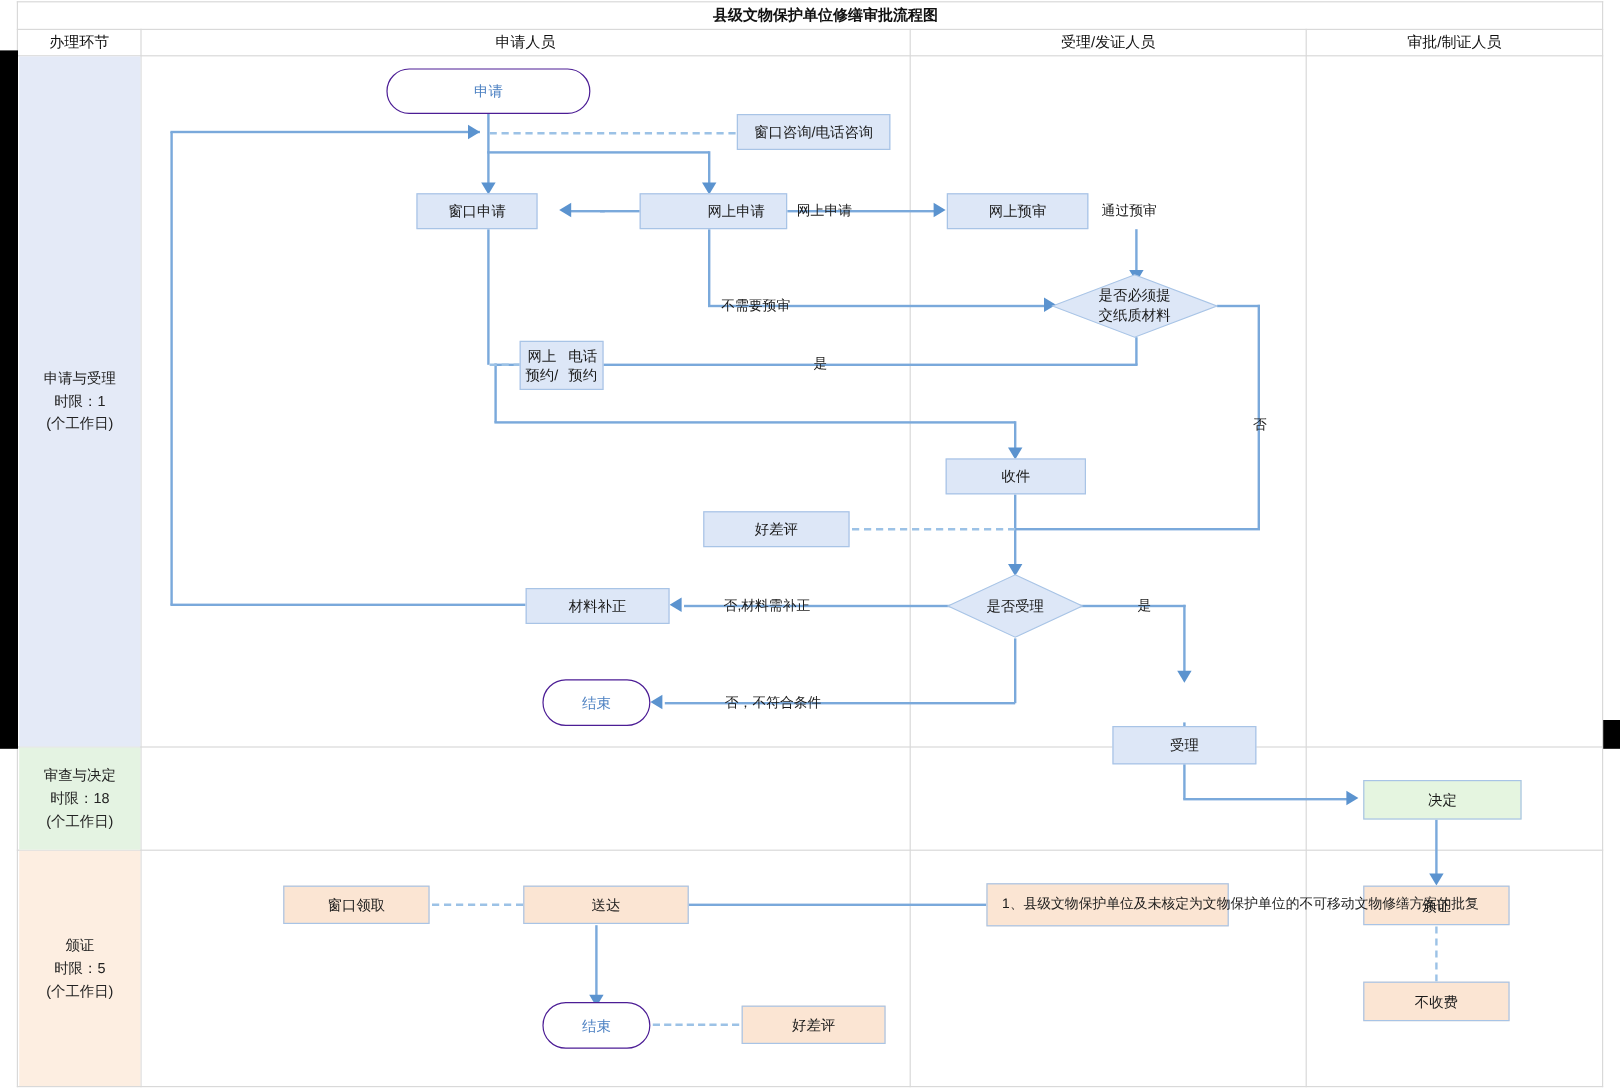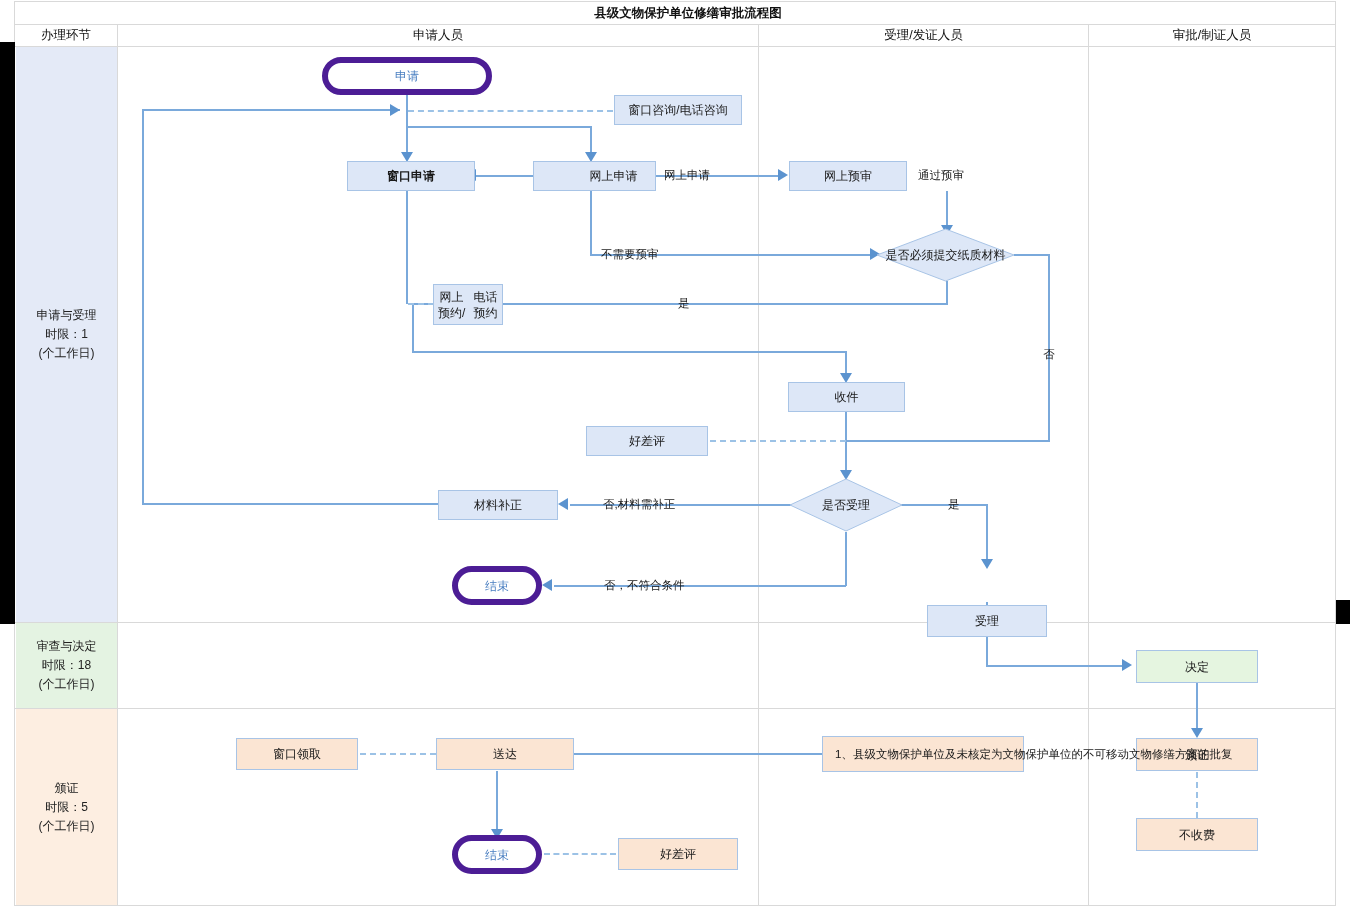--- a/index.html
+++ b/index.html
@@ -37,29 +37,29 @@
   
   .node{
     position:absolute; display:flex; align-items:center; justify-content:center;
     text-align:center; font-size:12px; line-height:16px; color:#1a1a1a;
     z-index:6; white-space:nowrap;
   }
   .rect{ background:#dde7f7; border:1px solid #a8c4e6; }
   .rect-orange{ background:#fbe5d3; border:1px solid #a8c4e6; }
   .rect-green{ background:#e5f5e0; border:1px solid #a8c4e6; }
   .term{
-    background:#ffffff; border:6px solid #4c1d95; border-radius:24px;
+    background:#ffffff; border:1px solid #4c1d95; border-radius:24px;
     color:#4a7fc1;
   }
   .node.multi{ white-space:normal; }
 
   .diamond{ position:absolute; z-index:6; }
   .diamond svg{ display:block; }
   .diamond .dlabel{
-    position:absolute; inset:0; display:flex; flex-direction:row;
+    position:absolute; inset:0; display:flex; flex-direction:column;
     align-items:center; justify-content:center; font-size:12px;
     line-height:17px; color:#1a1a1a; text-align:center;
   }
 
   
   .ln{ position:absolute; background:#7aa9db; z-index:2; }
   .lnh{ height:2px; }
   .lnv{ width:2px; }
   .dash-h{
     position:absolute; height:0; border-top:2px dashed #9cc2e6; z-index:2;
@@ -203,21 +203,21 @@
   <div class="arw arw-d" style="left:491px;top:829px;"></div>
 
   <div class="dash-h" style="left:360px;top:753px;width:76px;"></div>
 
   <div class="dash-h" style="left:544px;top:853px;width:72px;"></div>
 
   <div class="node term" style="left:322px;top:57px;width:170px;height:38px;">申请</div>
 
   <div class="node rect" style="left:614px;top:95px;width:128px;height:30px;">窗口咨询/电话咨询</div>
 
-  <div class="node rect" style="left:347px;top:161px;width:128px;height:30px;font-weight:bold;">窗口申请</div>
+  <div class="node rect" style="left:347px;top:161px;width:101px;height:30px;">窗口申请</div>
 
   <div class="node rect" style="left:533px;top:161px;width:123px;height:30px;padding-left:38px;">网上申请</div>
 
   <div class="node rect" style="left:789px;top:161px;width:118px;height:30px;">网上预审</div>
 
   <div class="node rect multi" style="left:433px;top:284px;width:70px;height:41px;flex-direction:row;">
     <span>网上预约/</span>
     <span>电话预约</span>
   </div>
 
@@ -243,21 +243,21 @@
       <span>是否受理</span>
     </div>
   </div>
 
   <div class="node rect" style="left:438px;top:490px;width:120px;height:30px;">材料补正</div>
 
   <div class="node term" style="left:452px;top:566px;width:90px;height:39px;">结束</div>
 
   <div class="node rect" style="left:927px;top:570px;width:120px;height:32px;margin-top:35px;">受理</div>
 
-  <div class="node rect-green" style="left:1136px;top:650px;width:122px;height:33px;">决定</div>
+  <div class="node rect-green" style="left:1136px;top:650px;width:132px;height:33px;">决定</div>
 
   <div class="node rect-orange" style="left:1136px;top:738px;width:122px;height:33px;">颁证</div>
 
   <div class="node rect-orange" style="left:1136px;top:818px;width:122px;height:33px;">不收费</div>
 
   <div class="node rect-orange" style="left:822px;top:736px;width:202px;height:36px;justify-content:flex-start;padding-left:12px;font-size:11.5px;overflow:visible;z-index:7;">1、县级文物保护单位及未核定为文物保护单位的不可移动文物修缮方案的批复</div>
 
   <div class="node rect-orange" style="left:436px;top:738px;width:138px;height:32px;z-index:8;">送达</div>
 
   <div class="node rect-orange" style="left:236px;top:738px;width:122px;height:32px;">窗口领取</div>

